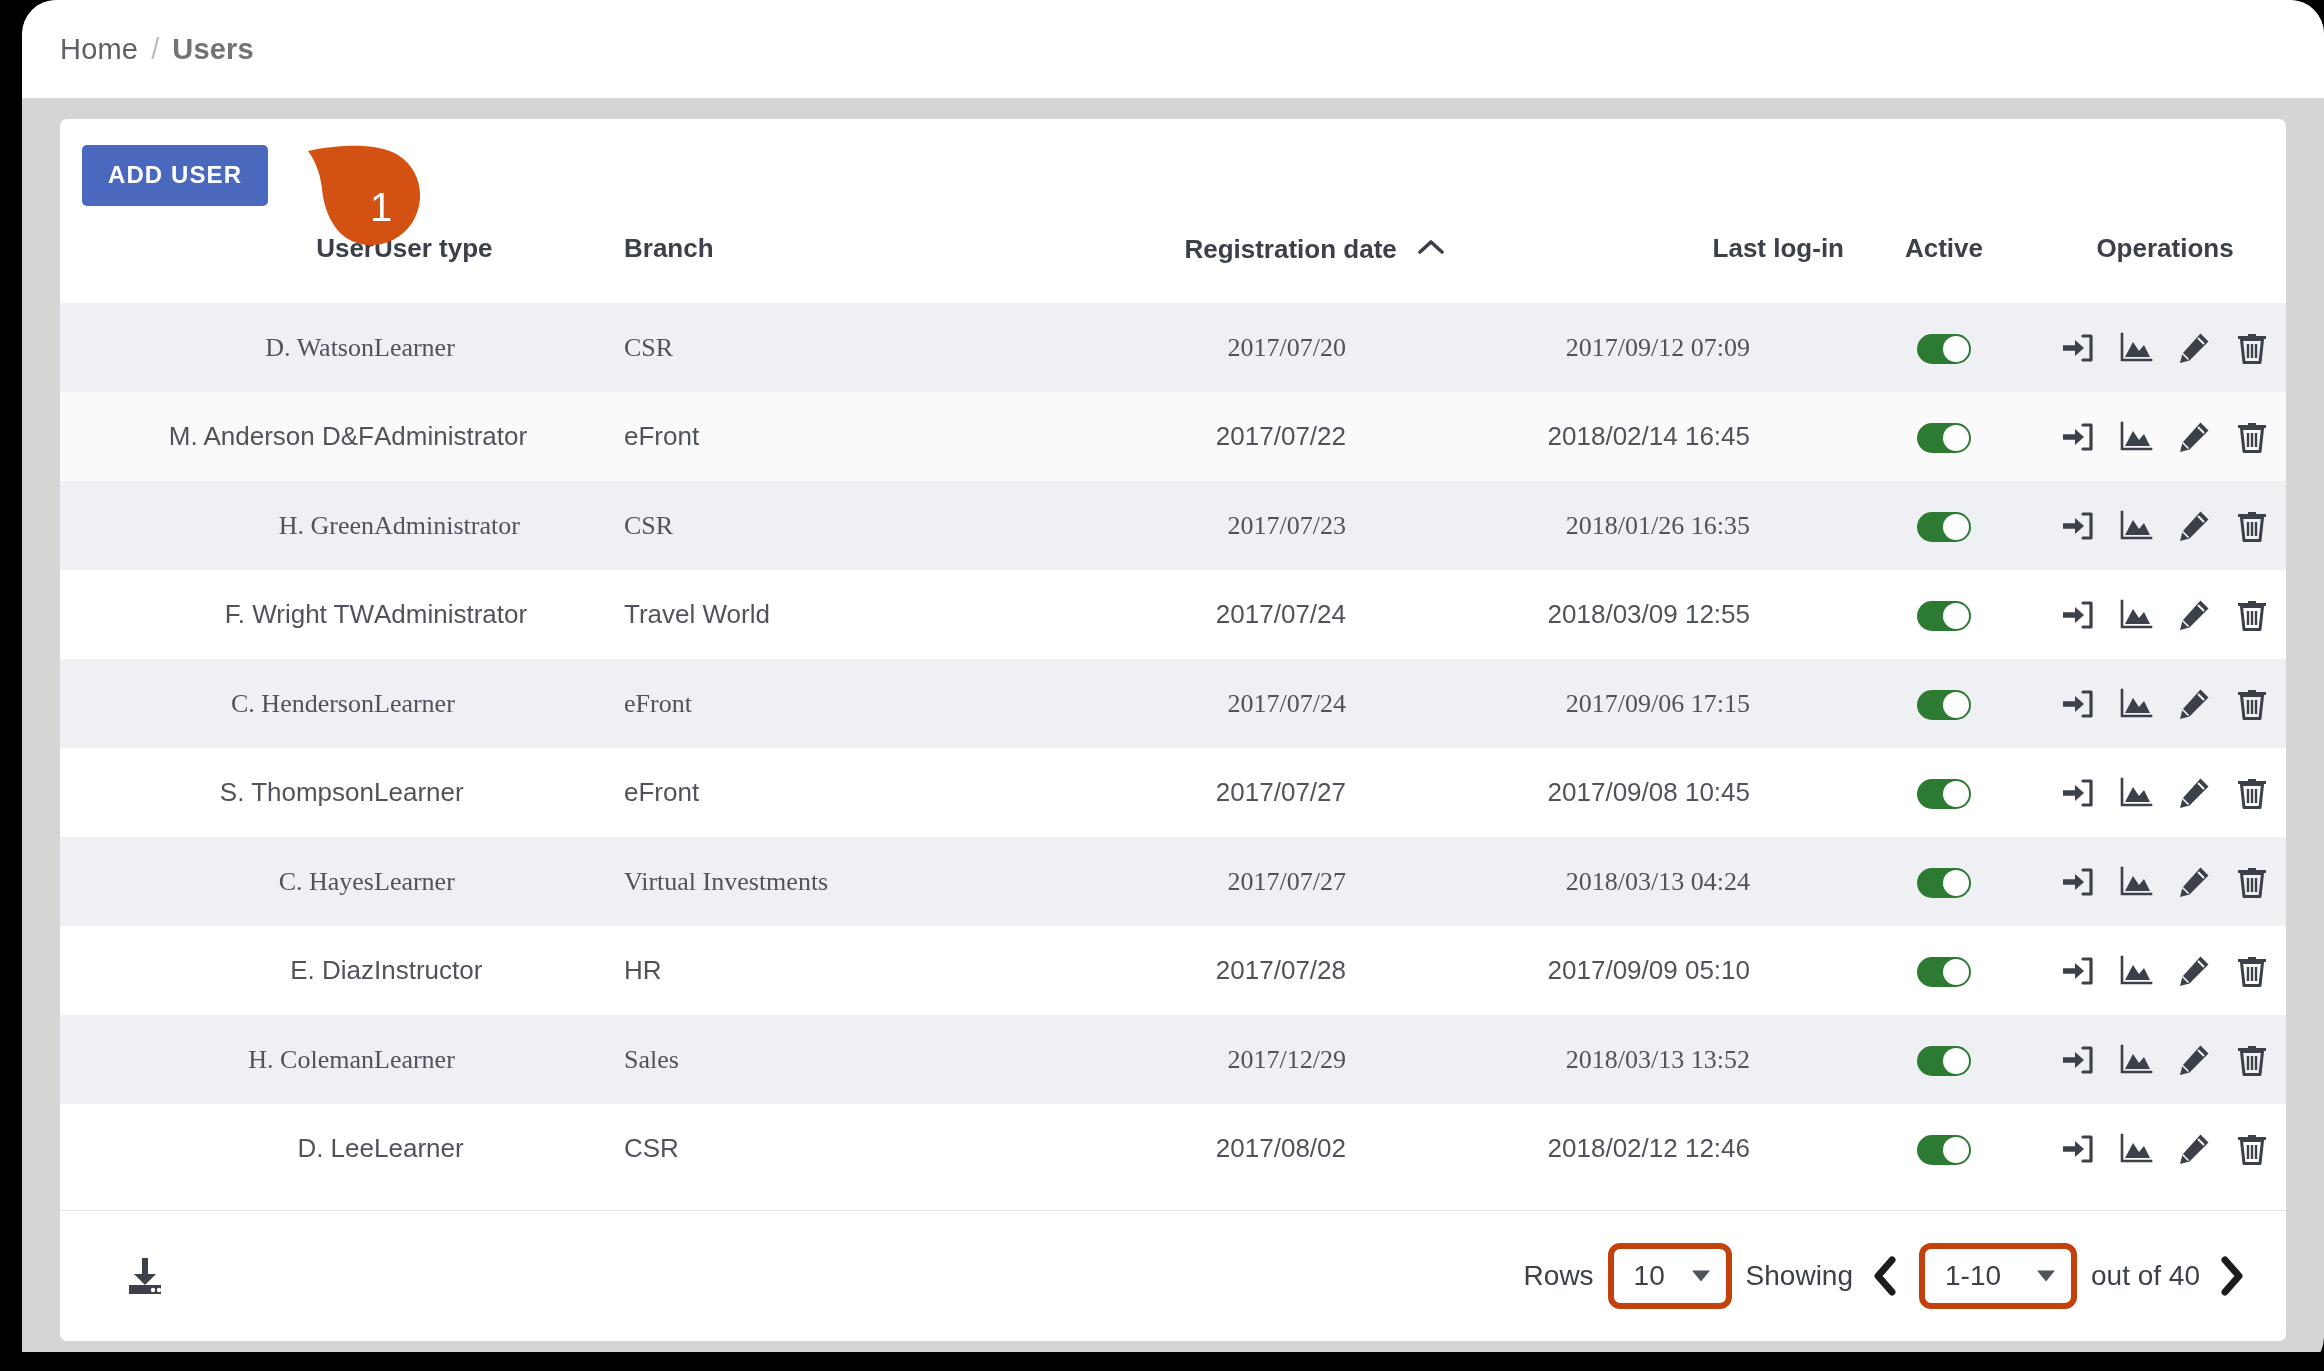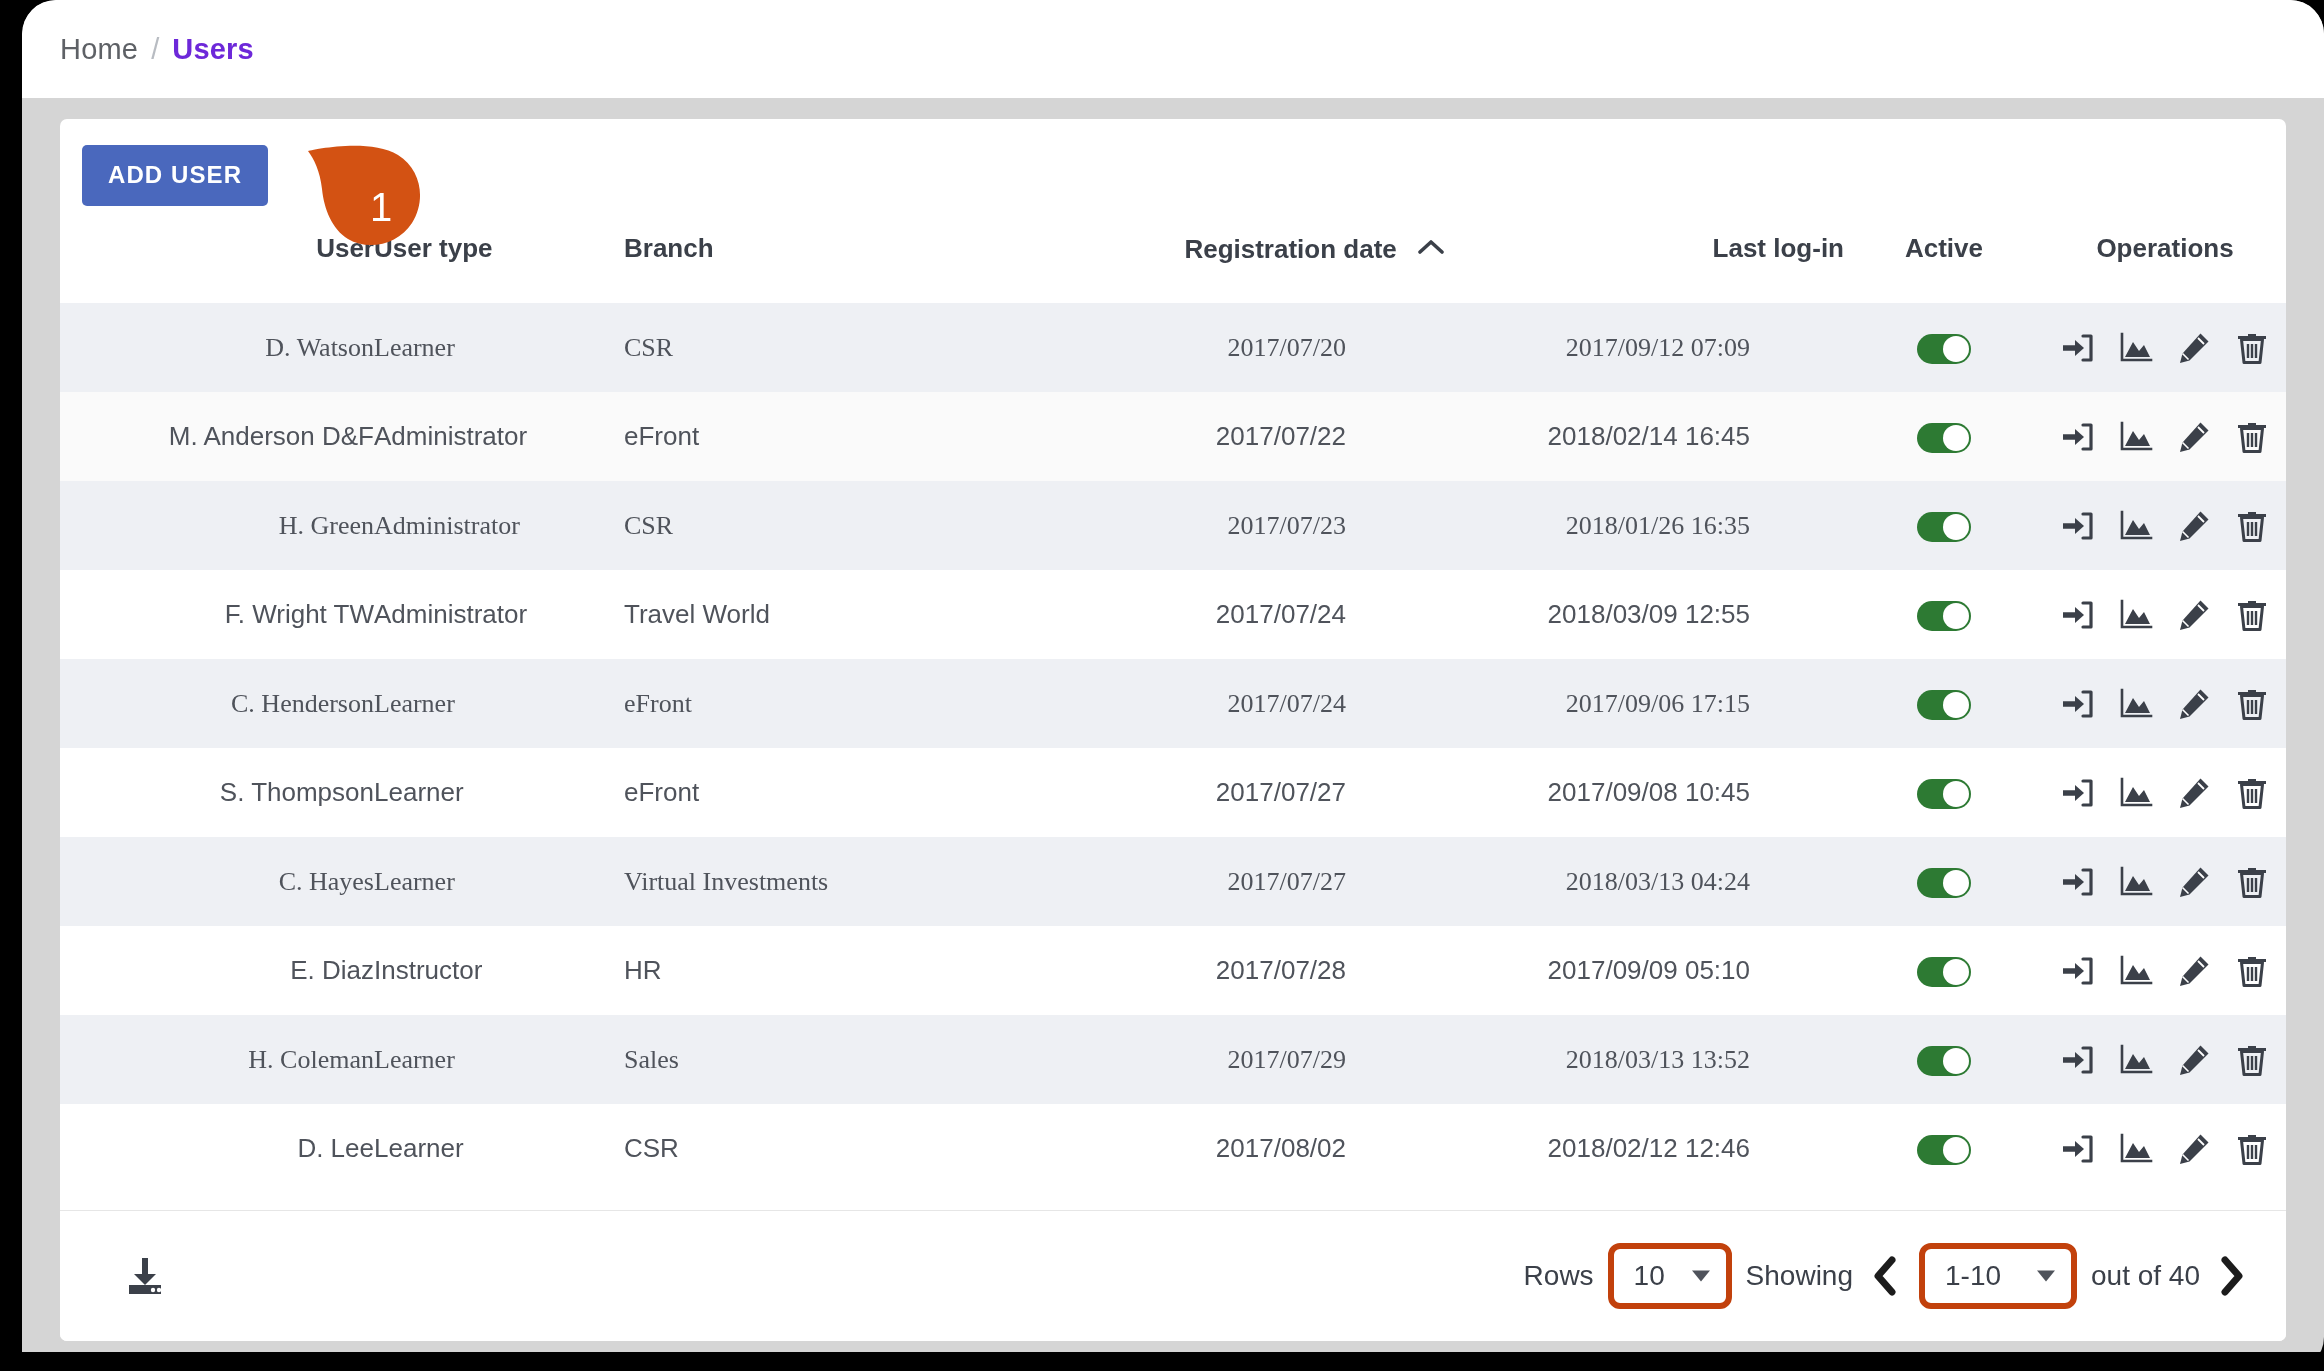--- a/index.html
+++ b/index.html
@@ -51,21 +51,21 @@
     letter-spacing: .2px;
   }
   .crumb-sep {
     font-size: 29px;
     color: #b8bcc2;
     margin: 0 13px;
   }
   .crumb-current {
     font-size: 29px;
     font-weight: bold;
-    color: #6d28d9;
+    color: #737373;
     letter-spacing: .2px;
   }
 
   
   #content-card {
     position: absolute;
     left: 38px;
     top: 119px;
     width: 2226px;
     height: 1222px;
@@ -653,21 +653,21 @@
                       <path d="M13 13 L13 27 M17 13 L17 27 M21 13 L21 27" stroke="#3b4049" stroke-width="2.4"></path>
                     </svg>
                   </span>
                 </div>
               </td>
             </tr>
             <tr class="row-alt">
               <td class="col-user">H. Coleman</td>
               <td class="col-usertype">Learner</td>
               <td class="col-branch">Sales</td>
-              <td class="col-regdate">2017/07/29</td>
+              <td class="col-regdate">2017/12/29</td>
               <td class="col-lastlogin">2018/03/13 13:52</td>
               <td class="col-active"><span class="toggle" style="background: rgb(45, 122, 51);"><span class="knob"></span></span></td>
               <td class="col-ops">
                 <div class="ops-wrap">
                   <span class="op-icon" title="Login as">
                     <svg width="34" height="34" viewBox="0 0 34 34" xmlns="http://www.w3.org/2000/svg">
                       <path d="M2 17 L18 17" stroke="#3b4049" stroke-width="5.5" stroke-linecap="butt"></path>
                       <path d="M14 9 L23 17 L14 25 Z" fill="#3b4049"></path>
                       <path d="M22 5 L30 5 L30 29 L22 29" stroke="#3b4049" stroke-width="3.2" fill="none" stroke-linecap="round" stroke-linejoin="round"></path>
                     </svg>

